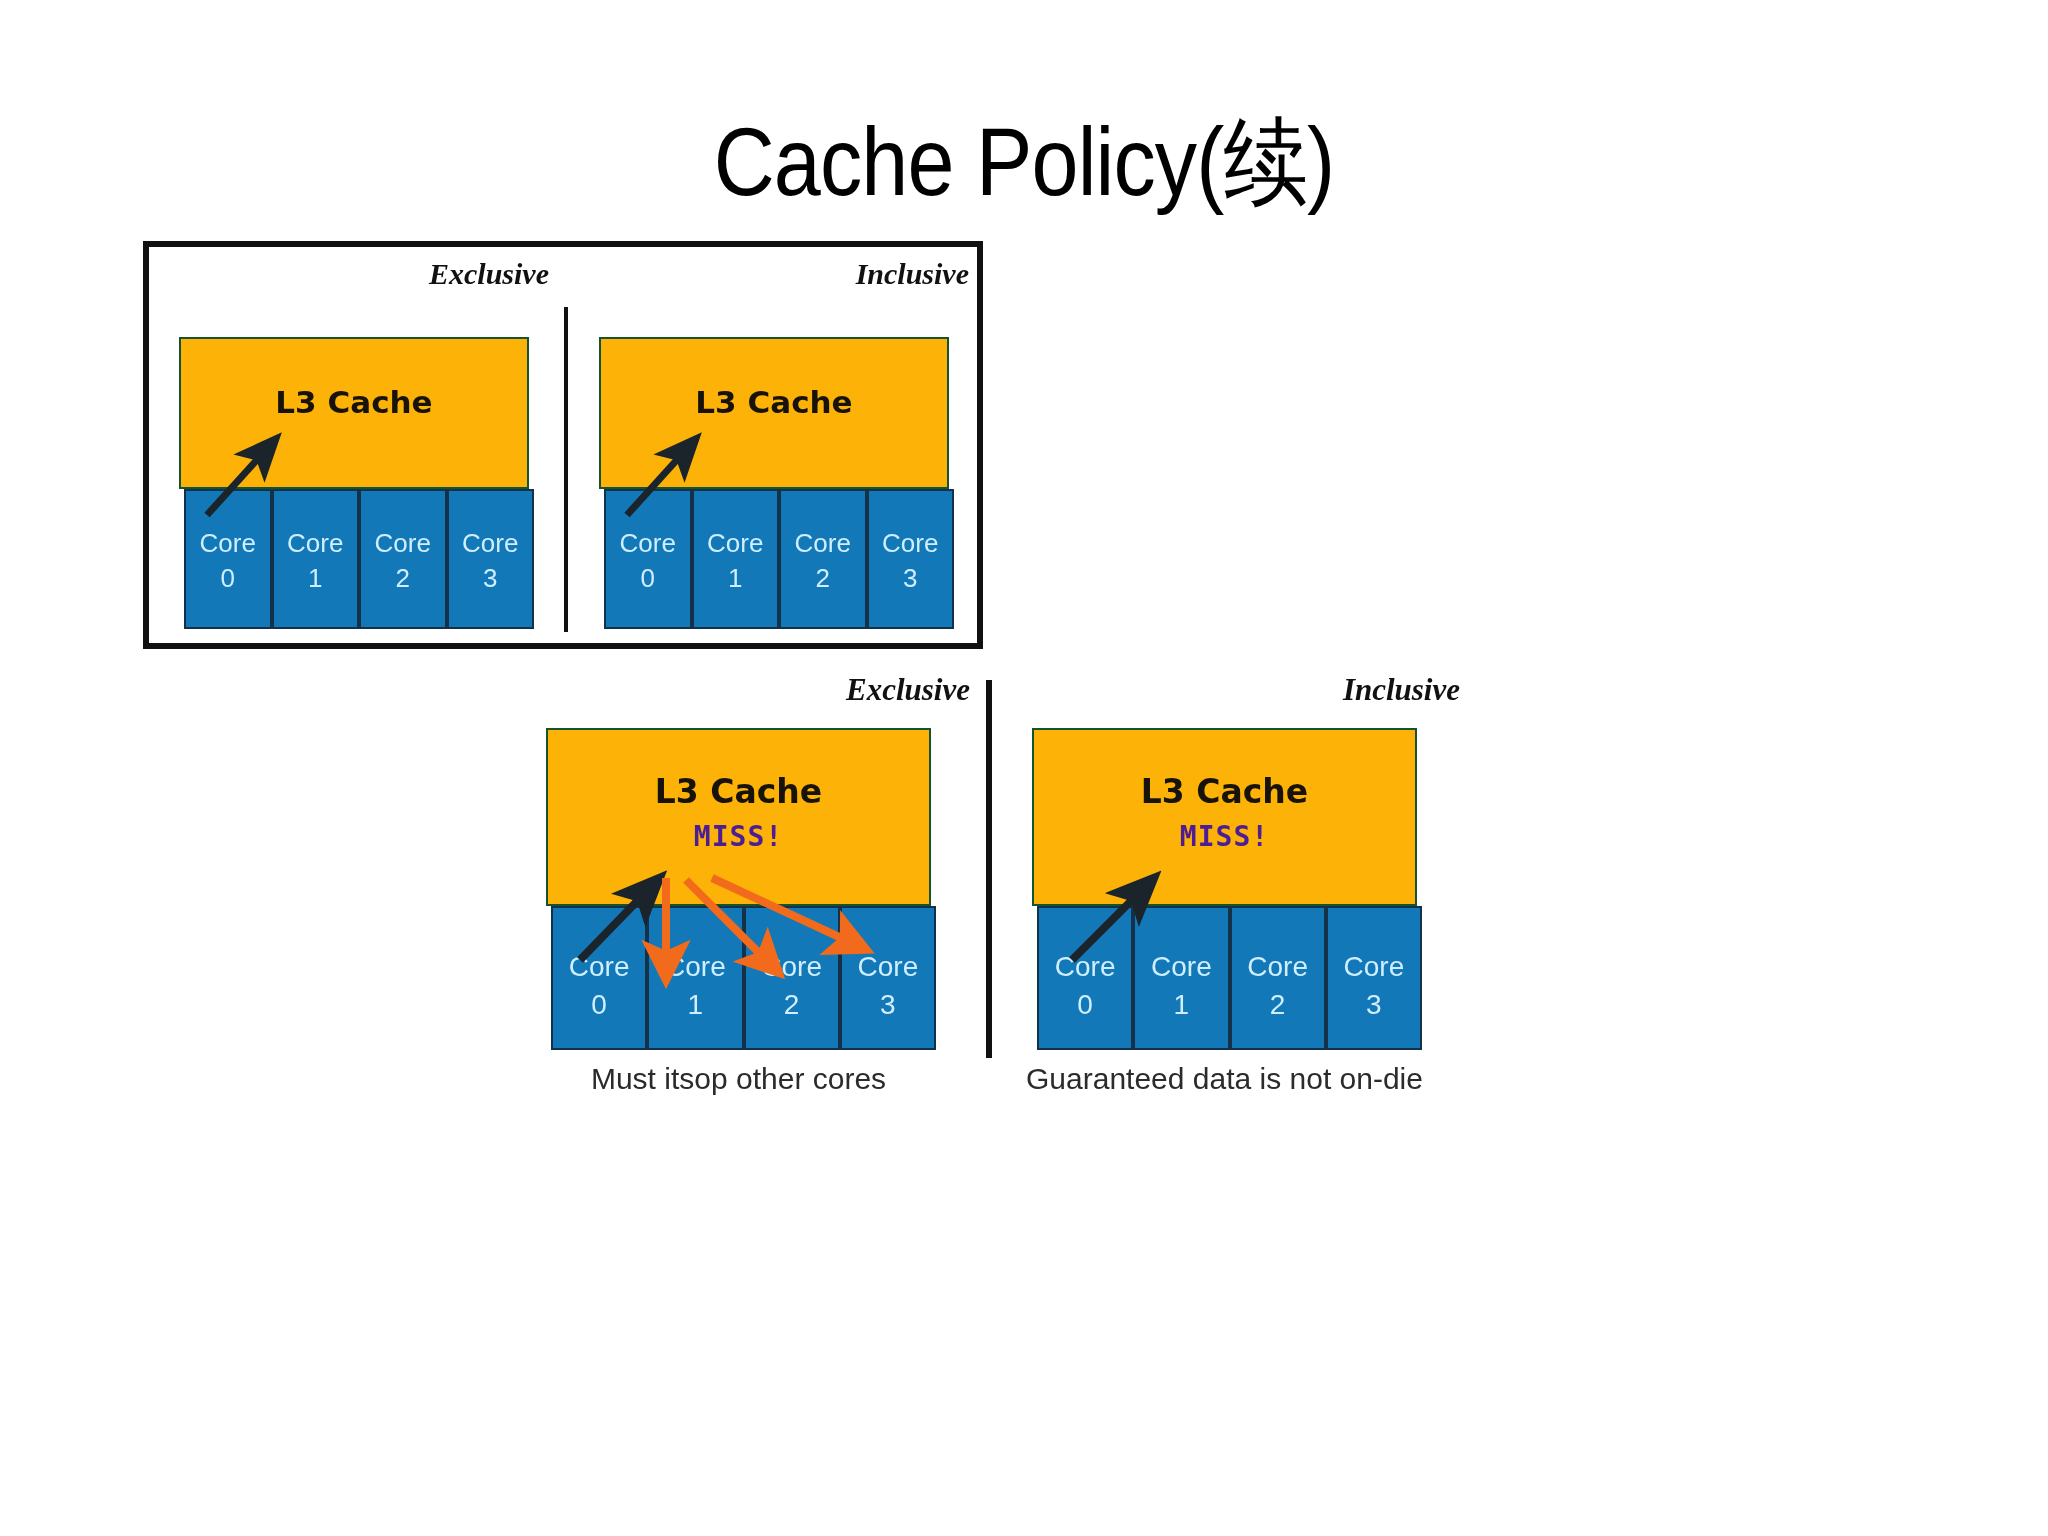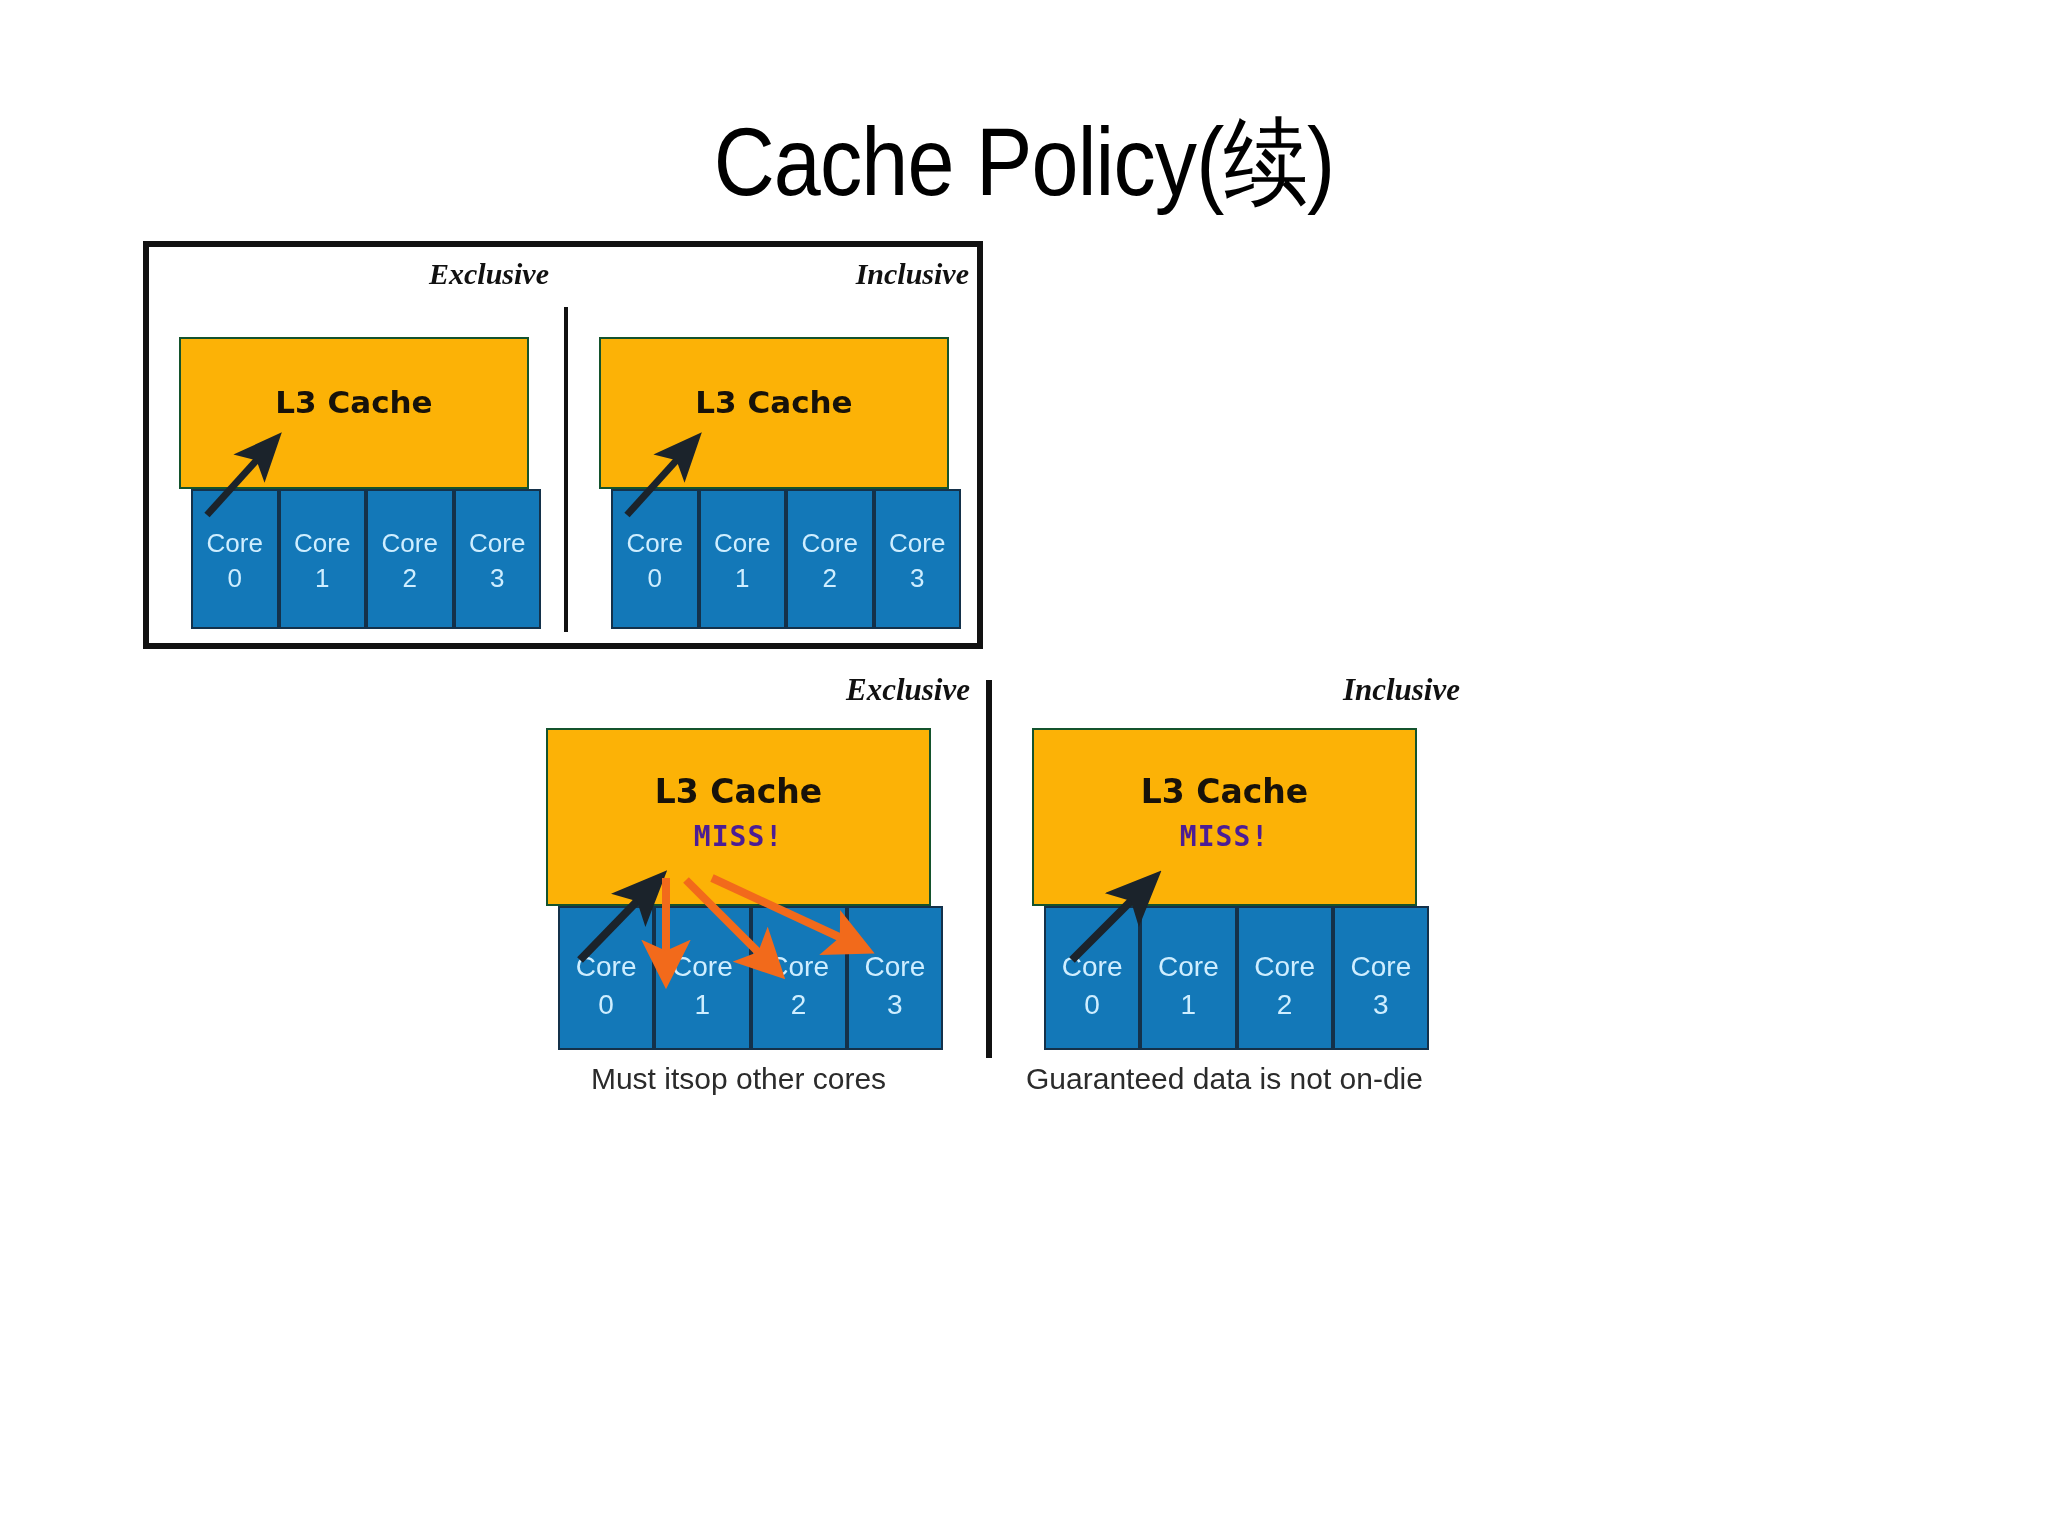--- a/index.html
+++ b/index.html
@@ -74,21 +74,21 @@
     width: 100%;
     text-align: center;
     font-family: "DejaVu Sans Mono", monospace;
     font-weight: bold;
     color: #4c1d95;
     letter-spacing: 1px;
     white-space: nowrap;
   }
   .core-row {
     position: absolute;
-    left: 12px;
+    left: 5px;
     width: 100%;
     display: flex;
     box-sizing: border-box;
   }
   .core-cell {
     flex: 1 1 0;
     background: #1378B8;
     border: 2px solid #14314a;
     box-sizing: border-box;
     color: #cfeeff;

